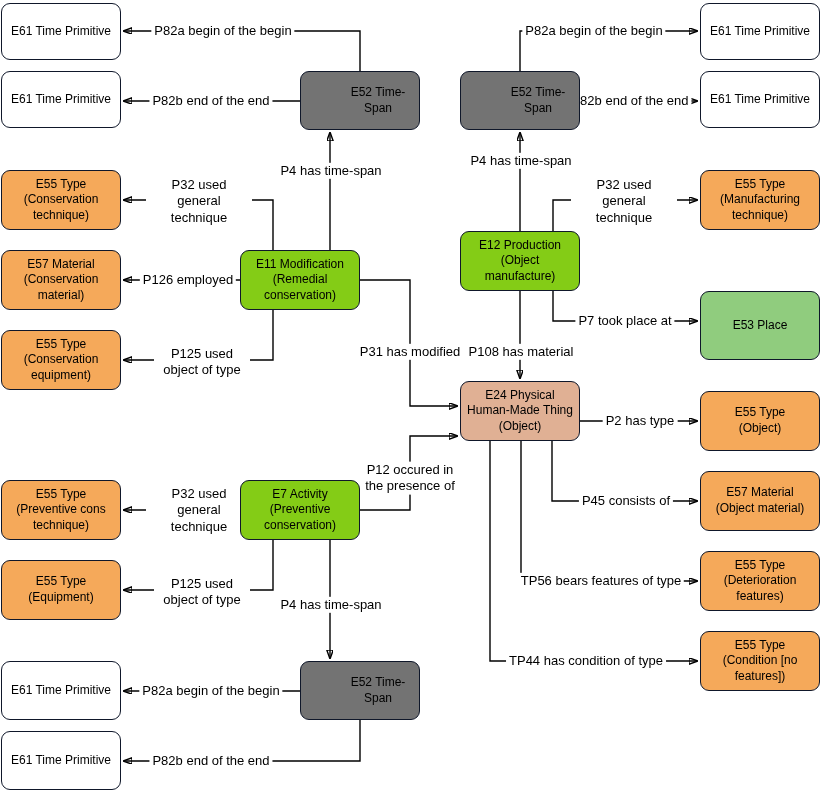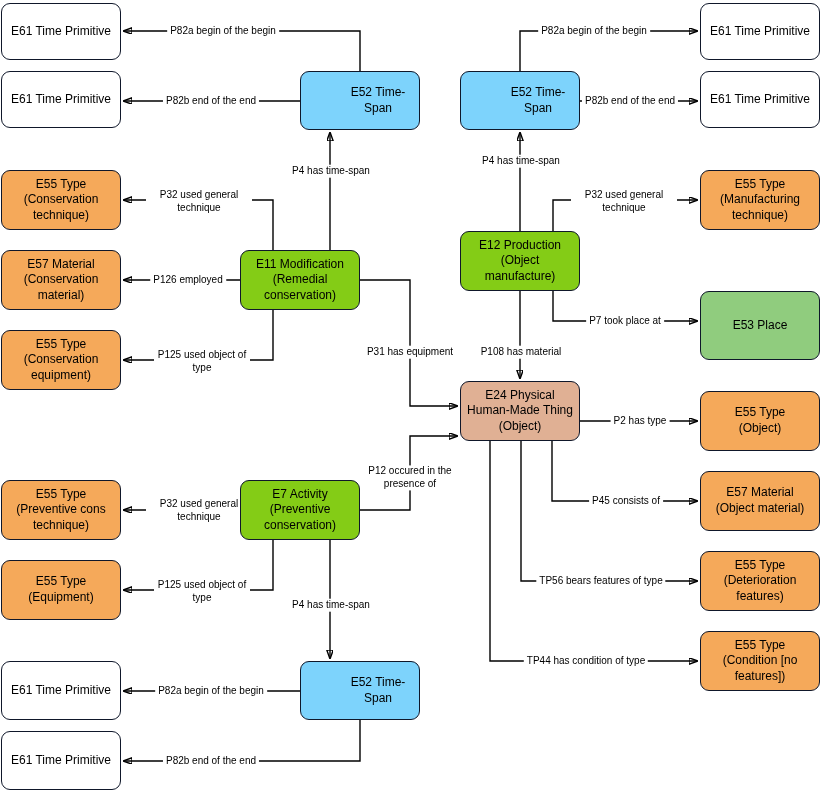--- a/index.html
+++ b/index.html
@@ -24,39 +24,39 @@
     font-size:12px;
     line-height:1.30;
     color:#000000;
     padding:2px 4px;
     white-space:pre-line;
     z-index:5;
   }
   .n-white{background:#ffffff;}
   .n-orange{background:#f5a95a;}
   .n-blue{background:#84cc16;}
-  .n-teal{background:#7dd3fc;padding-left:40px;}
+  .n-teal{background:#737373;padding-left:40px;}
   .n-green{background:#90cc7e;}
   .n-tan{background:#e0b094;}
 
   svg#wires{
     position:absolute;
     left:0;top:0;
     width:821px;height:791px;
     z-index:1;
     pointer-events:none;
   }
   svg#wires path,svg#wires line{
     fill:none;
     stroke:#000000;
     stroke-width:1.4px;
   }
   .elabel{
     position:absolute;
-    font-size:10px;
+    font-size:13px;
     line-height:1.26;
     color:#000000;
     text-align:center;
     background:#ffffff;
     padding:0 3px;
     white-space:pre-line;
     transform:translate(-50%,-50%);
     z-index:4;
   }
 </style>
@@ -154,21 +154,21 @@
   <div class="elabel" style="left:211px;top:101px;">P82b end of the end</div>
   <div class="elabel" style="left:331px;top:171px;">P4 has time-span</div>
   <div class="elabel" style="left:594px;top:31px;">P82a begin of the begin</div>
   <div class="elabel" style="left:630px;top:101px;">P82b end of the end</div>
   <div class="elabel" style="left:521px;top:161px;">P4 has time-span</div>
   <div class="elabel" style="left:199px;top:202px;width:100px;">P32 used general technique</div>
   <div class="elabel" style="left:188px;top:280px;">P126 employed</div>
   <div class="elabel" style="left:202px;top:362px;width:90px;">P125 used object of type</div>
   <div class="elabel" style="left:624px;top:202px;width:100px;">P32 used general technique</div>
   <div class="elabel" style="left:625px;top:321px;">P7 took place at</div>
-  <div class="elabel" style="left:410px;top:352px;">P31 has equipment</div>
+  <div class="elabel" style="left:410px;top:352px;">P31 has modified</div>
   <div class="elabel" style="left:521px;top:352px;">P108 has material</div>
   <div class="elabel" style="left:640px;top:421px;">P2 has type</div>
   <div class="elabel" style="left:626px;top:501px;">P45 consists of</div>
   <div class="elabel" style="left:601px;top:581px;">TP56 bears features of type</div>
   <div class="elabel" style="left:586px;top:661px;">TP44 has condition of type</div>
   <div class="elabel" style="left:410px;top:478px;width:100px;">P12 occured in the presence of</div>
   <div class="elabel" style="left:199px;top:511px;width:100px;">P32 used general technique</div>
   <div class="elabel" style="left:202px;top:592px;width:90px;">P125 used object of type</div>
   <div class="elabel" style="left:331px;top:605px;">P4 has time-span</div>
   <div class="elabel" style="left:211px;top:691px;">P82a begin of the begin</div>

